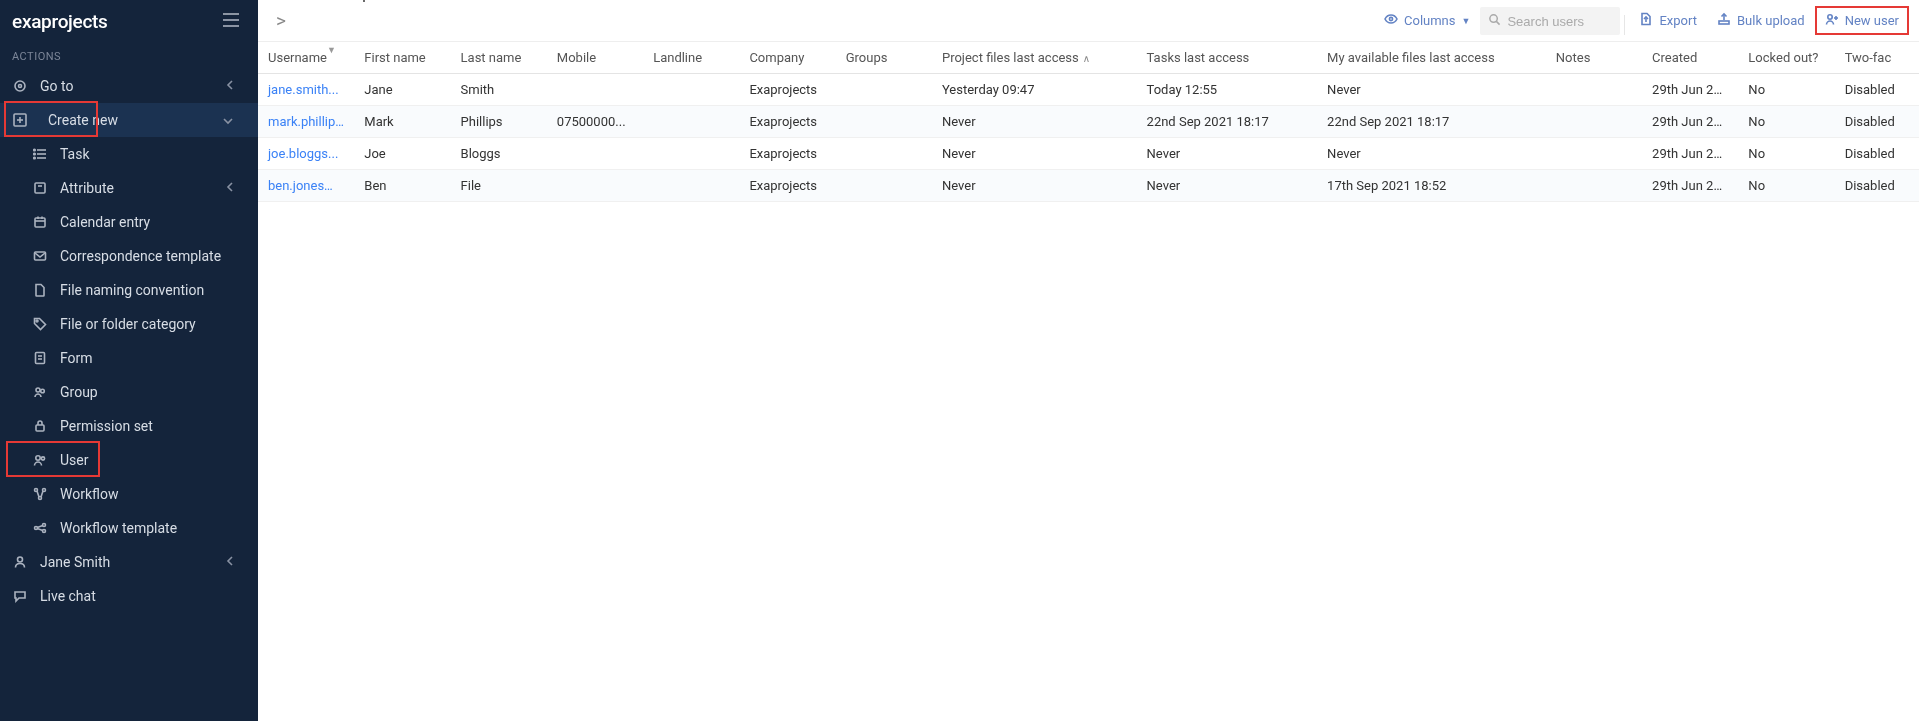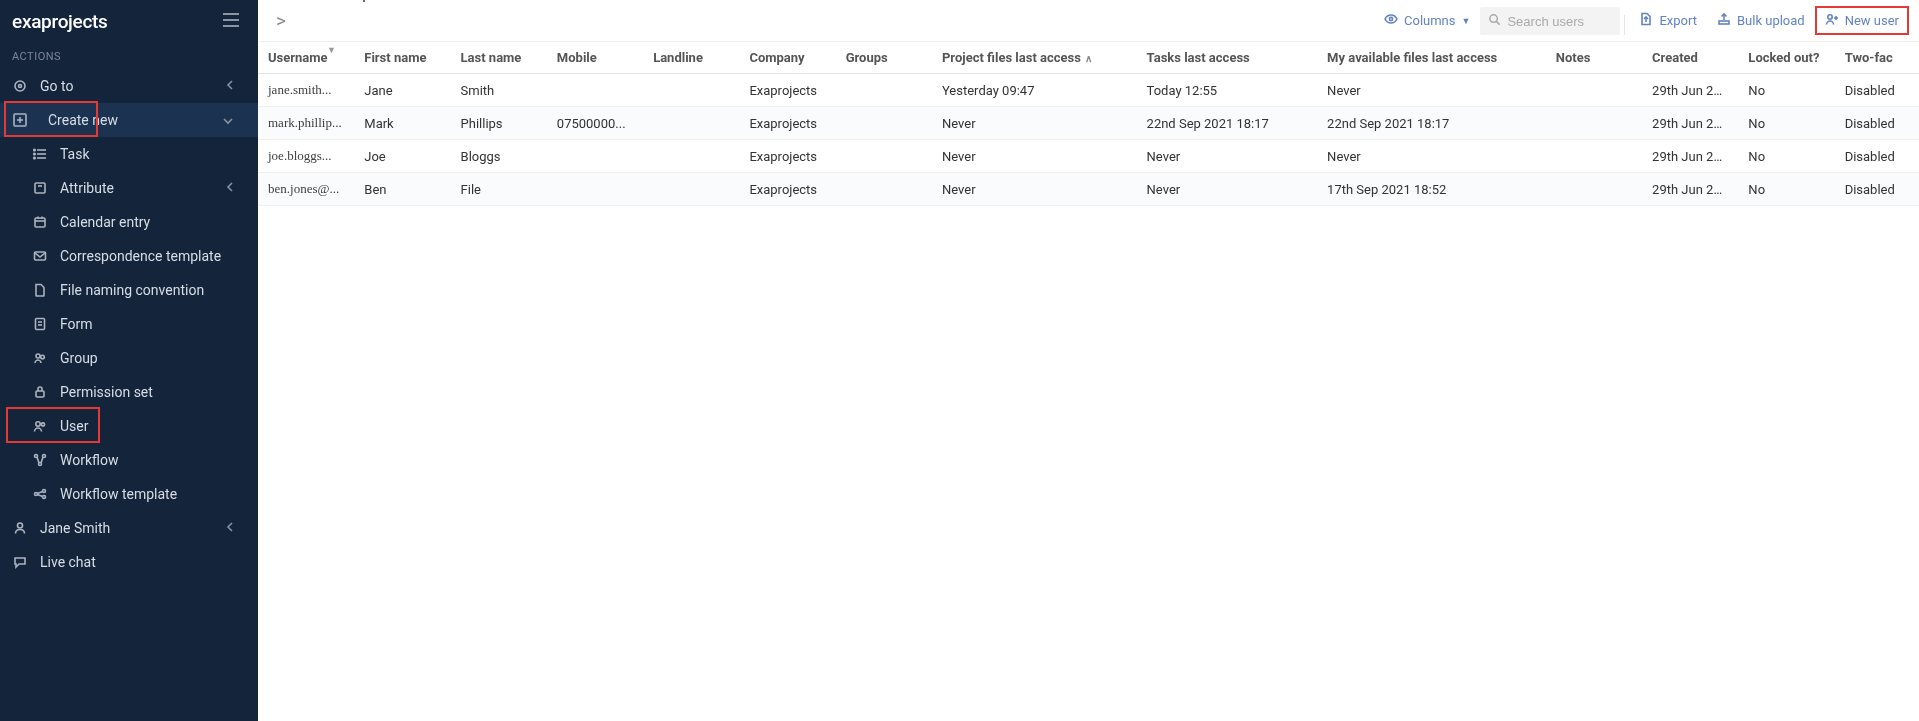--- a/index.html
+++ b/index.html
@@ -163,27 +163,27 @@
   th, td {
     text-align: left;
     padding: 8px 10px;
     font-size: 13px;
     white-space: nowrap;
     overflow: hidden;
     text-overflow: ellipsis;
     border-bottom: 1px solid #f0f0f0;
   }
   th {
-    font-weight: 700;
+    font-weight: 400;
     color: #555;
     background: #fff;
     border-bottom: 1px solid #e4e4e4;
   }
   tbody tr:nth-child(even) { background: #f9fbfd; }
-  .link-cell { color: #404040; cursor: pointer; font-family: Liberation Serif, serif; }
+  .link-cell { color: #3b82f6; cursor: pointer; }
   .sort-icon { font-size: 10px; color: #888; margin-left: 4px; }
 
   
   col.c-user  { width: 80px; }
   col.c-fname { width: 80px; }
   col.c-lname { width: 80px; }
   col.c-mob   { width: 80px; }
   col.c-land  { width: 80px; }
   col.c-comp  { width: 80px; }
   col.c-groups{ width: 80px; }
@@ -303,20 +303,29 @@
 
     <div class="nav-item nav-sub">
       <span class="nav-icon">
         <svg width="14" height="14" viewBox="0 0 14 14">
             <path d="M3 1.5h5l3 3v8a.5.5 0 0 1-.5.5h-7A.5.5 0 0 1 3 12.5z"></path>
           </svg>
       </span>
       <span>File naming convention</span>
     </div>
 
+    <div class="nav-item nav-sub">
+      <span class="nav-icon">
+        <svg width="14" height="14" viewBox="0 0 14 14">
+            <path d="M1.5 1.5h5l6 6-5 5-6-6z"></path>
+            <circle cx="4" cy="4" r="1"></circle>
+          </svg>
+      </span>
+      <span>File or folder category</span>
+    </div>
 
     <div class="nav-item nav-sub">
       <span class="nav-icon">
         <svg width="14" height="14" viewBox="0 0 14 14">
             <rect x="2.5" y="1.5" width="9" height="11" rx="1"></rect>
             <line x1="5" y1="5" x2="9" y2="5"></line>
             <line x1="5" y1="8" x2="9" y2="8"></line>
           </svg>
       </span>
       <span>Form</span>

